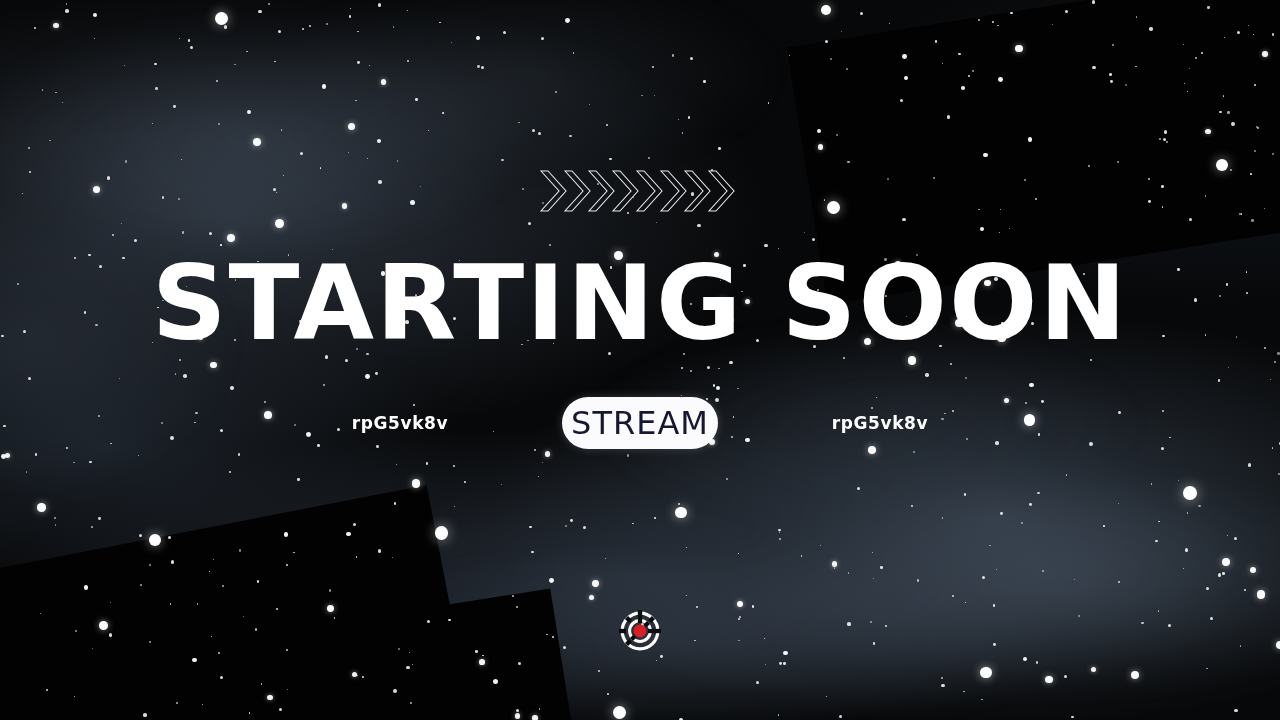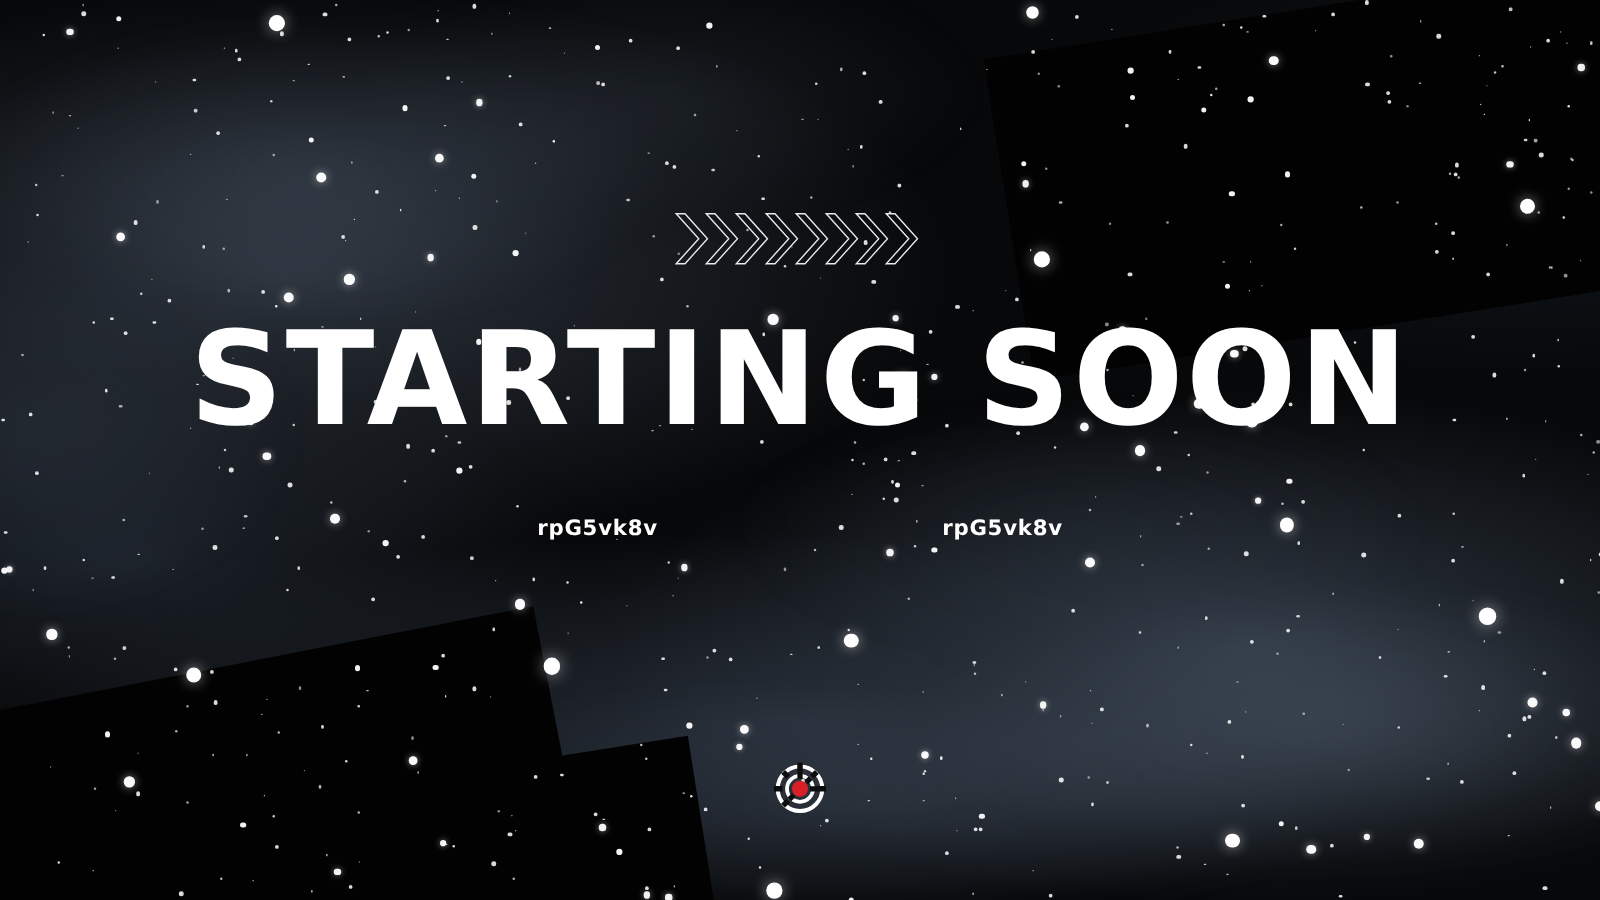--- a/index.html
+++ b/index.html
@@ -811,20 +811,23 @@
 
     <div class="title">
       <svg class="title-svg" width="1060" height="110" viewBox="0 0 1060 110" xmlns="http://www.w3.org/2000/svg">
         <text x="530" y="86" text-anchor="middle" font-family="DejaVu Sans, sans-serif" font-size="104" font-weight="bold" letter-spacing="2" fill="#ffffff">STARTING SOON</text>
       </svg>
     </div>
 
     <div class="midrow">
       <div class="code code-left">rpG5vk8v</div>
 
+      <div class="pill">
+        <span class="pill-label">STREAM</span>
+      </div>
 
       <div class="code code-right">rpG5vk8v</div>
     </div>
 
     <div class="rec">
       <svg width="42" height="42" viewBox="0 0 42 42" xmlns="http://www.w3.org/2000/svg">
 
         <g fill="none" stroke="#ffffff" stroke-width="3.2">
           <path d="M21 3.2 A17.8 17.8 0 0 1 38.8 21"></path>
           <path d="M38.8 21 A17.8 17.8 0 0 1 21 38.8"></path>

